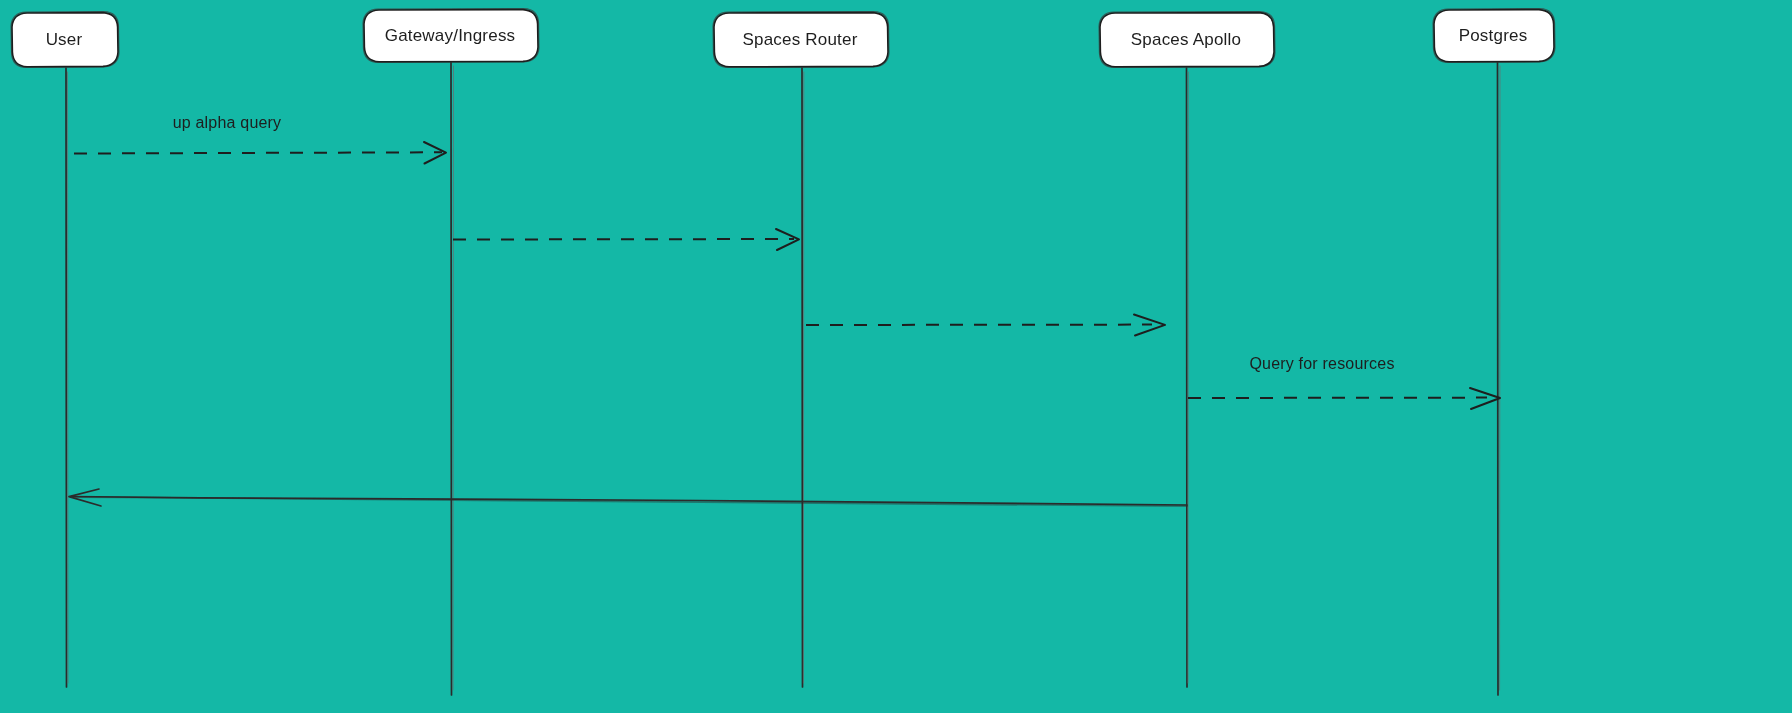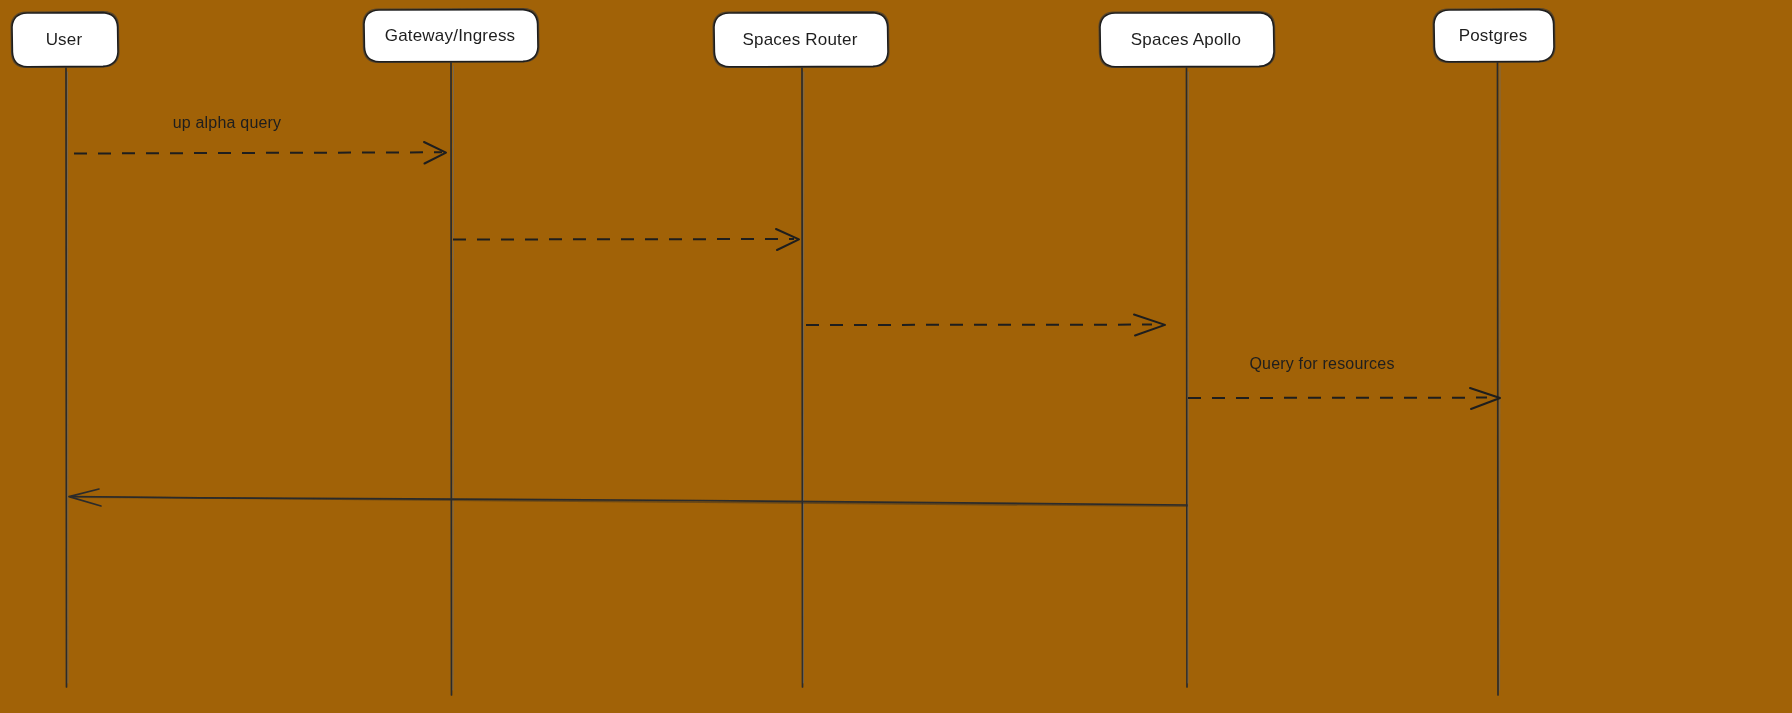--- a/index.html
+++ b/index.html
@@ -7,21 +7,21 @@
     padding: 0;
     background: #ffffff;
   }
   body {
     font-family: "Liberation Sans", sans-serif;
   }
   #canvas {
     position: relative;
     width: 1792px;
     height: 713px;
-    background: #a16207;
+    background: #14b8a6;
     overflow: hidden;
   }
   #diagram-svg {
     position: absolute;
     left: 0;
     top: 0;
     width: 1792px;
     height: 713px;
   }
   .participant-label {

